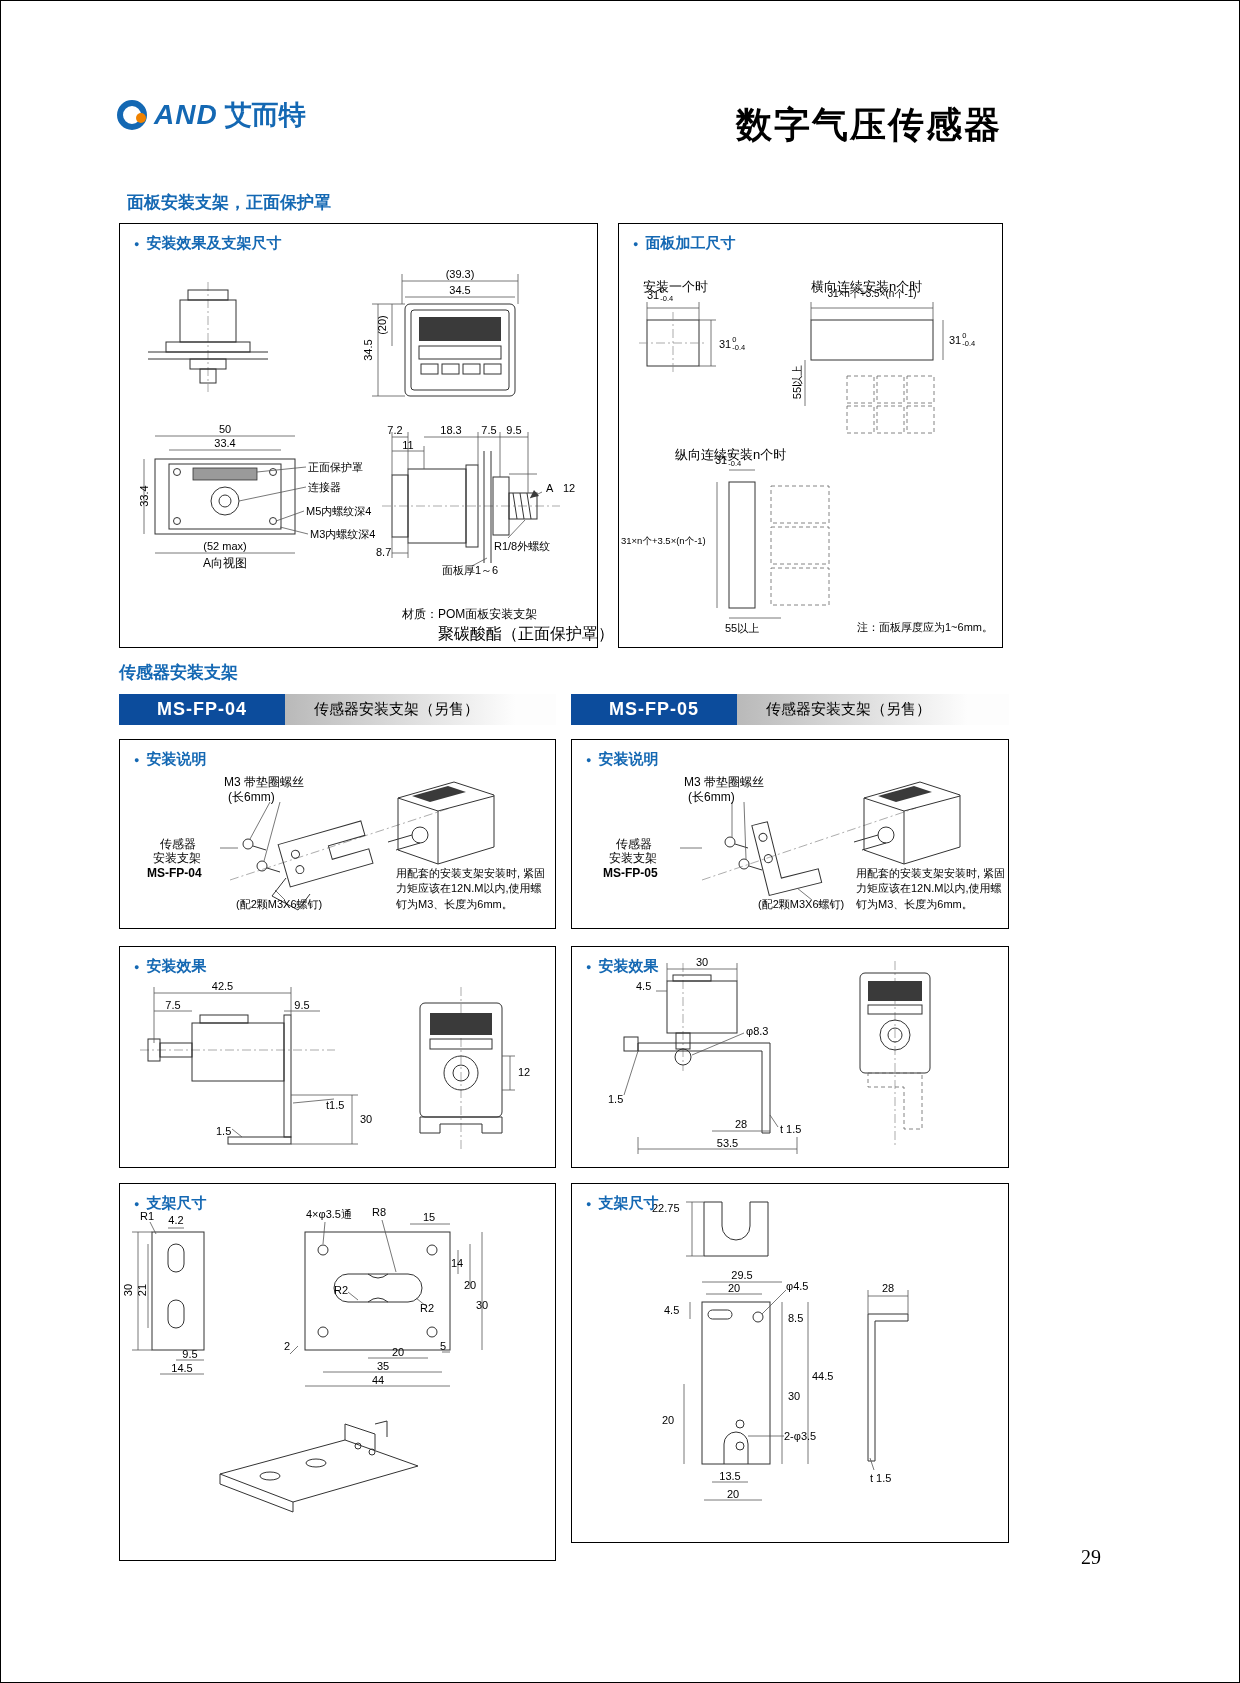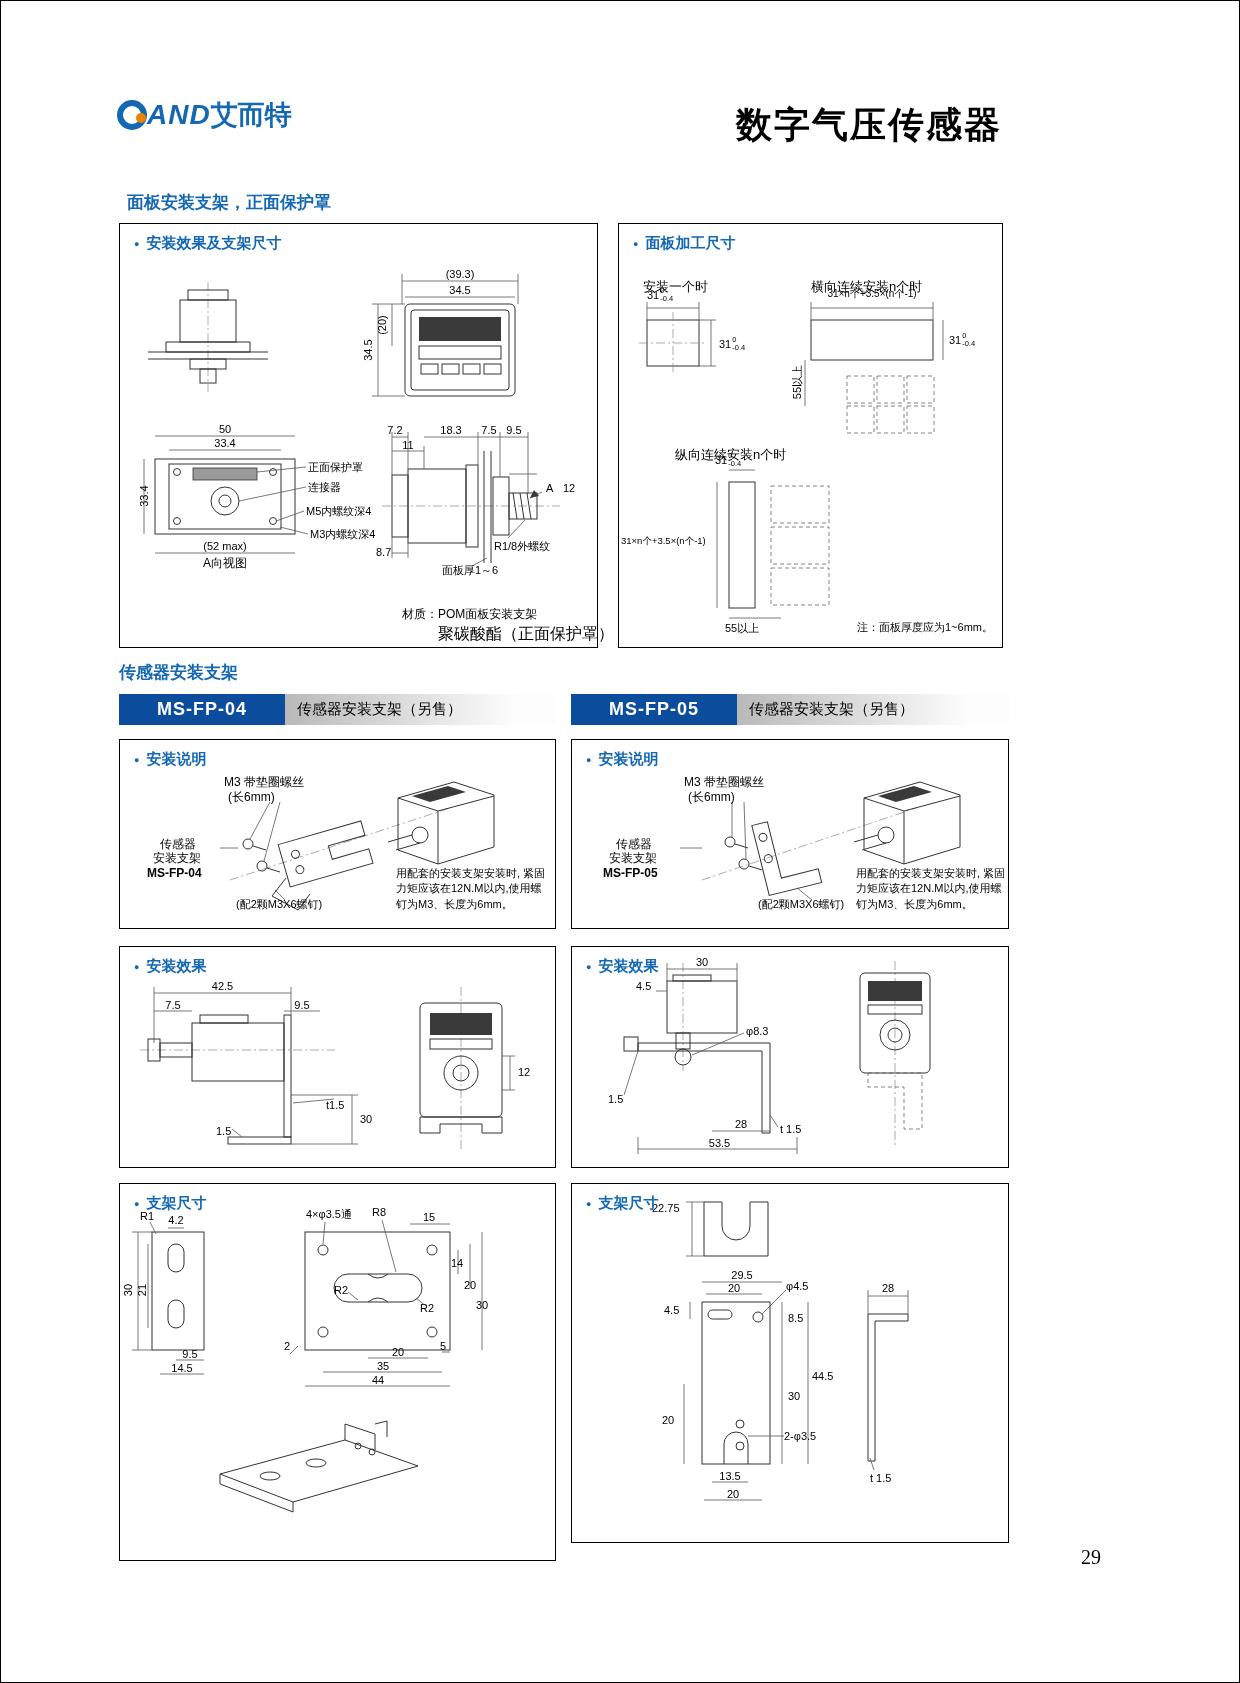--- a/index.html
+++ b/index.html
@@ -1,40 +1,40 @@
 <!DOCTYPE html>
 <html><head>
 <meta charset="utf-8">
 <style>
   * { margin:0; padding:0; box-sizing:border-box; }
   html,body { background:#ececec; }
   body { font-family:"Liberation Sans",sans-serif; color:#000; }
   .page { position:relative; width:1240px; height:1683px; background:#fff; border:1px solid #000; margin:0 auto; overflow:hidden; }
-  .logo { position:absolute; left:116px; top:96px; display:flex; align-items:center; }
+  .logo { position:absolute; left:116px; top:96px; display:flex; align-items:center; gap:7px; }
   .logo-ring { width:30px; height:30px; border:6px solid #1468b3; border-radius:50%; position:relative; display:inline-block; }
   .logo-dot { position:absolute; right:-5px; top:7px; width:10px; height:10px; background:#ef8200; border-radius:50%; }
   .logo-and { font-size:28px; font-weight:bold; color:#1468b3; font-style:italic; letter-spacing:1px; }
   .logo-cn { font-size:27px; font-weight:bold; color:#1468b3; }
   .doc-title { position:absolute; top:100px; right:237px; font-size:36px; font-weight:bold; letter-spacing:2px; }
 
   .banner { position:absolute; left:118px; top:150px; width:882px; height:30px;
             background:linear-gradient(90deg,#0b4d9d,#1a74c4 55%,#3390d6); color:#fff;
             display:flex; align-items:center; padding-left:16px; gap:10px; }
   .banner .t1 { font-size:16px; font-weight:bold; }
   .banner .t2 { font-size:14px; font-weight:bold; }
 
   .sech { position:absolute; font-size:17px; font-weight:bold; color:#1468b3; }
 
   .box { position:absolute; border:1px solid #000; background:#fff; }
   .btitle { position:absolute; left:14px; top:10px; font-size:15px; font-weight:bold; color:#1468b3; display:flex; align-items:center; gap:7px; z-index:3; }
   .btitle .bullet { font-size:9px; }
 
   .model-band { position:absolute; height:31px; display:flex; }
   .model-chip { width:166px; background:#0c4c9c; color:#fff; font-size:18px; font-weight:bold; display:flex; align-items:center; justify-content:center; letter-spacing:1px; }
-  .model-sub { flex:1; background:linear-gradient(90deg,#b9b9b9,#fdfdfd 85%); display:flex; align-items:center; padding-left:12px; font-size:15px; }
+  .model-sub { flex:1; background:linear-gradient(90deg,#b9b9b9,#fdfdfd 85%); display:flex; align-items:center; padding-left:29px; font-size:15px; }
 
   .art { position:absolute; left:0; top:0; }
   .ln { fill:none; stroke:#333; stroke-width:1; }
   .dk { fill:#3a3a3a; stroke:none; }
   .md { fill:#9a9a9a; stroke:#333; stroke-width:0.8; }
   .dimln { stroke:#555; stroke-width:0.8; fill:none; }
   .ctr { stroke:#888; stroke-width:0.7; stroke-dasharray:9 3 2 3; fill:none; }
   .dash { stroke:#666; stroke-width:0.8; stroke-dasharray:4 3; fill:none; }
 
   .dim { position:absolute; font-size:11px; white-space:nowrap; line-height:1.1; z-index:2; }
@@ -429,21 +429,21 @@
         <circle class="ln" cx="323" cy="88" r="7"></circle>
         <path class="dash" d="M296 126 h54 v56 h-18 v-42 h-36 z"></path>
       </g>
     </svg>
     <div class="dim c" style="left:95px;top:9px;width:70px">30</div>
     <div class="dim" style="left:64px;top:33px">4.5</div>
     <div class="dim" style="left:174px;top:78px">φ8.3</div>
     <div class="dim" style="left:36px;top:146px">1.5</div>
     <div class="dim c" style="left:140px;top:171px;width:58px">28</div>
     <div class="dim" style="left:208px;top:176px">t 1.5</div>
-    <div class="dim c" style="left:68px;top:190px;width:159px">53.5</div>
+    <div class="dim c" style="left:76px;top:190px;width:159px">53.5</div>
   </div>
 
   <div class="box" style="left:118px;top:1182px;width:437px;height:378px">
     <div class="btitle">
         <span class="bullet">●</span>
         <span>支架尺寸</span>
       </div>
     <svg class="art" width="435" height="376" viewBox="0 0 435 376">
       <g>
         <rect class="ln" x="32" y="48" width="52" height="118"></rect>

